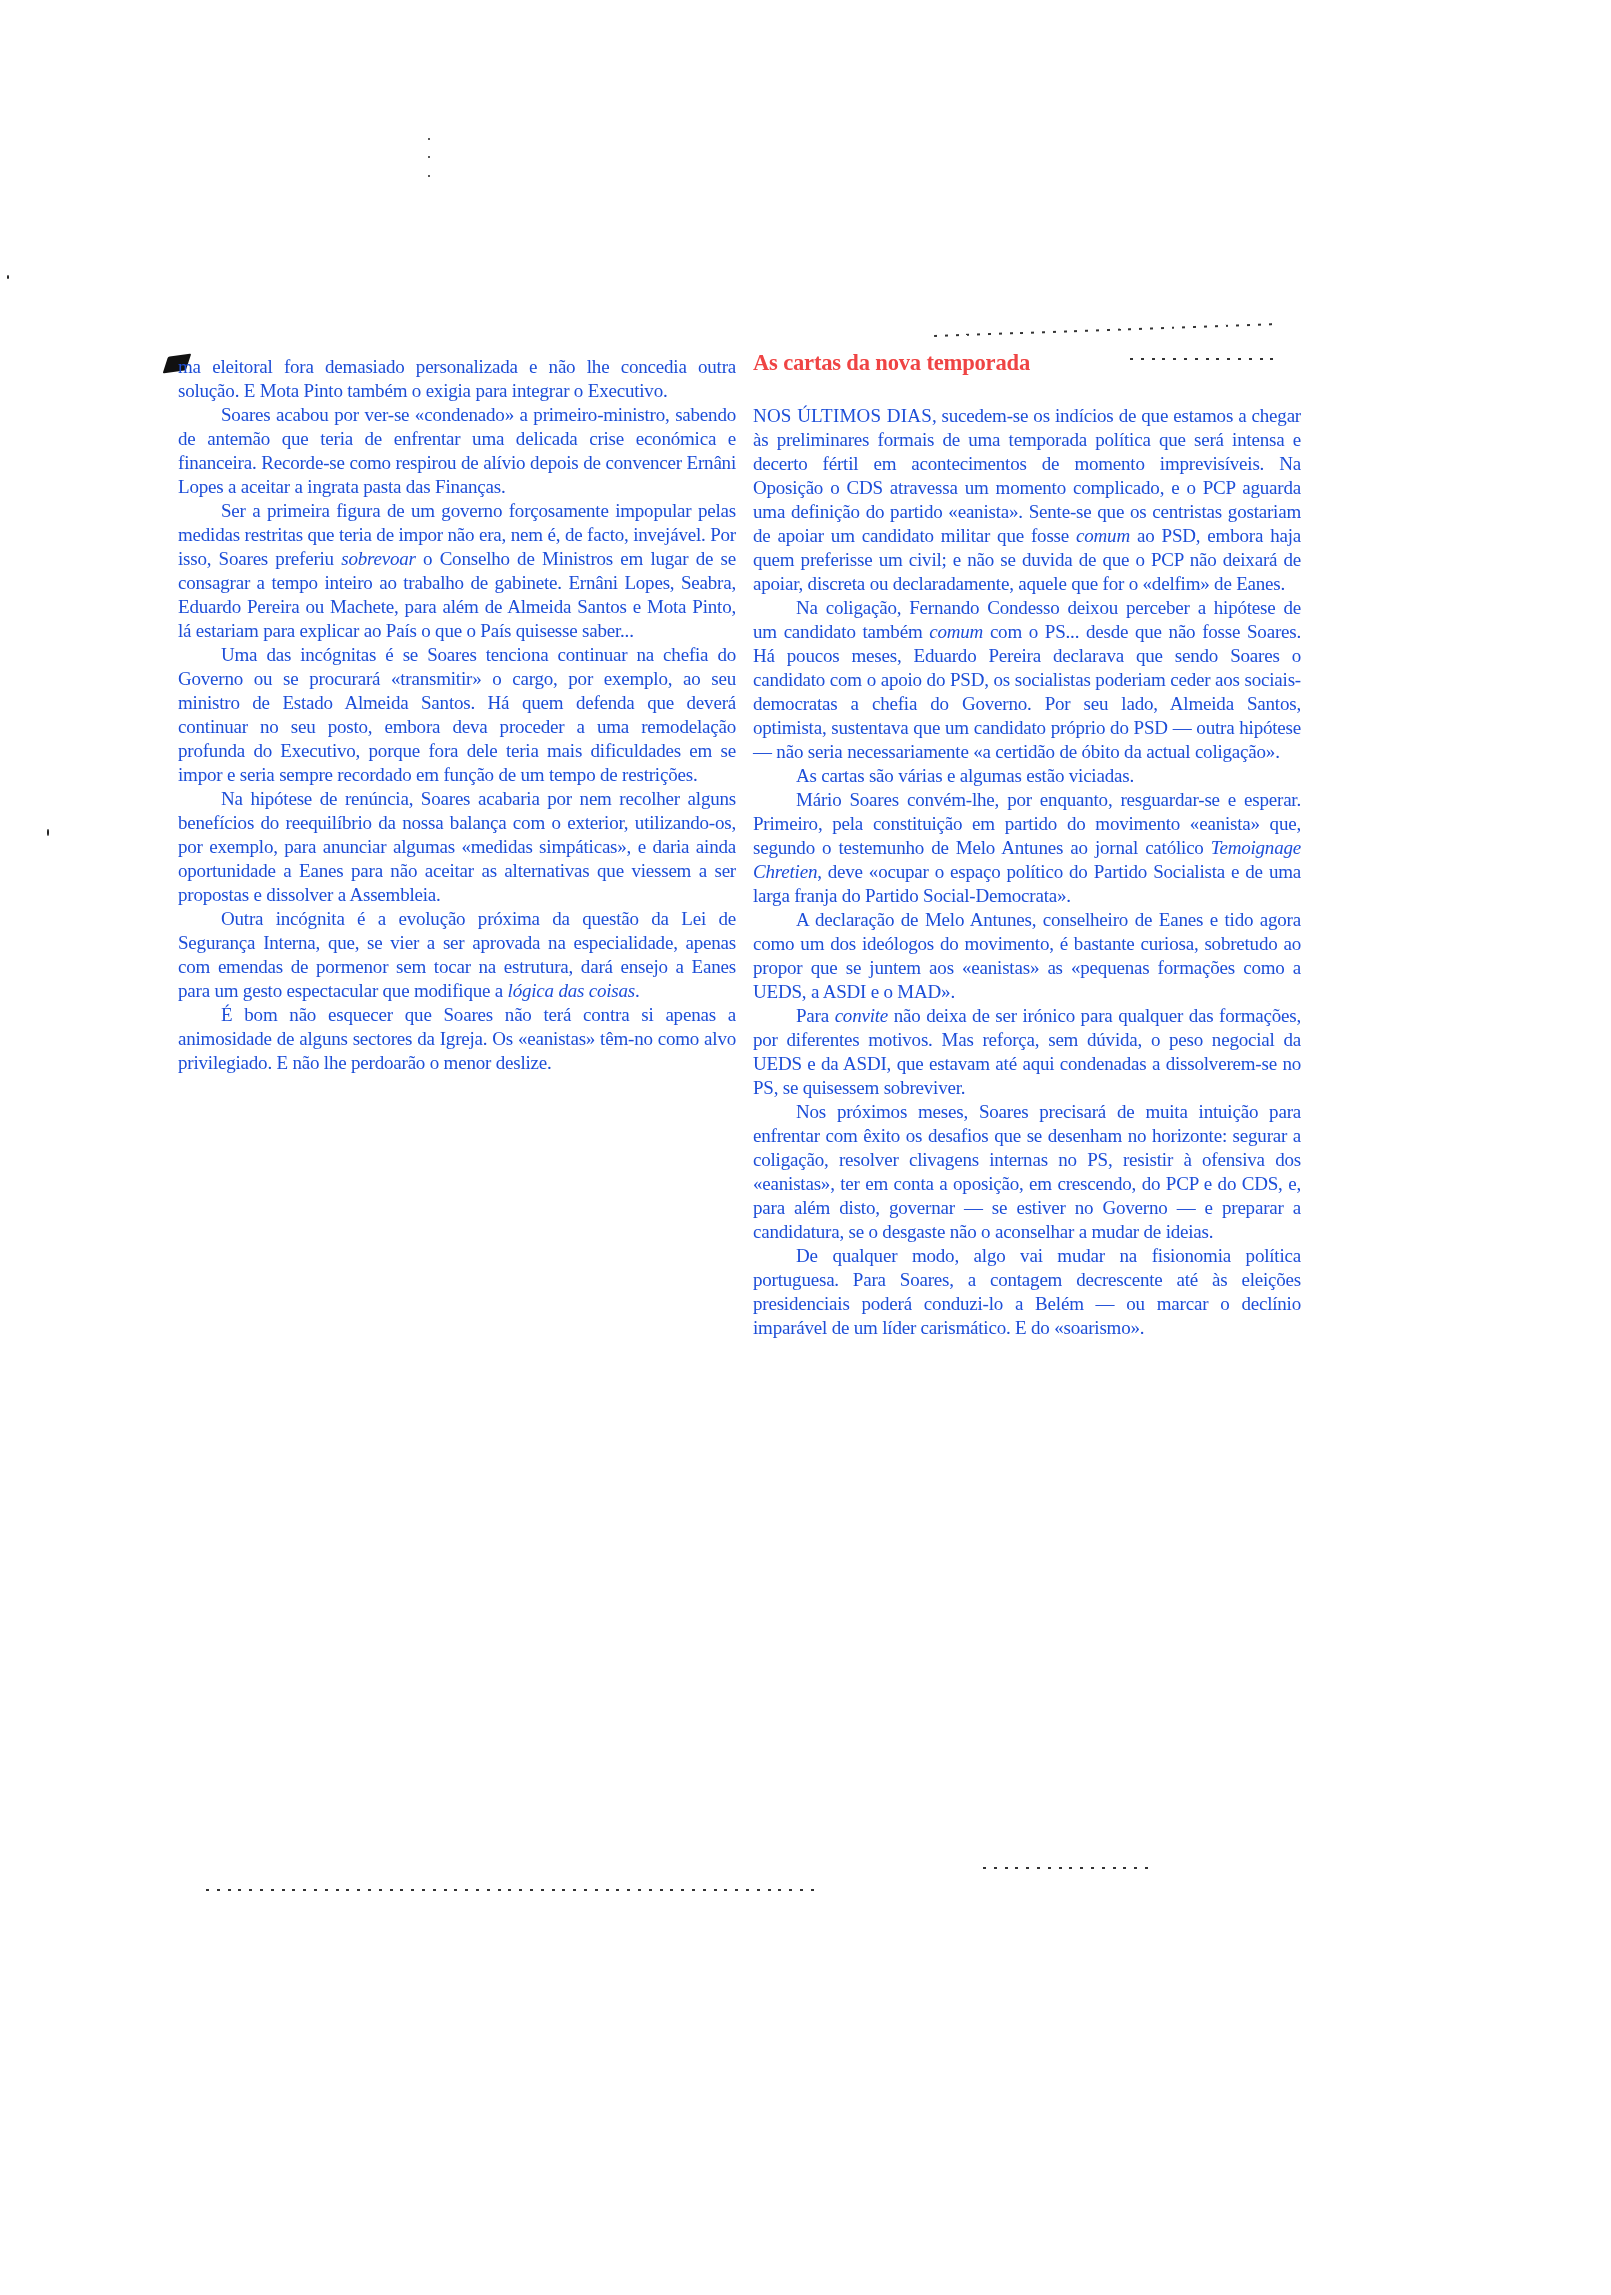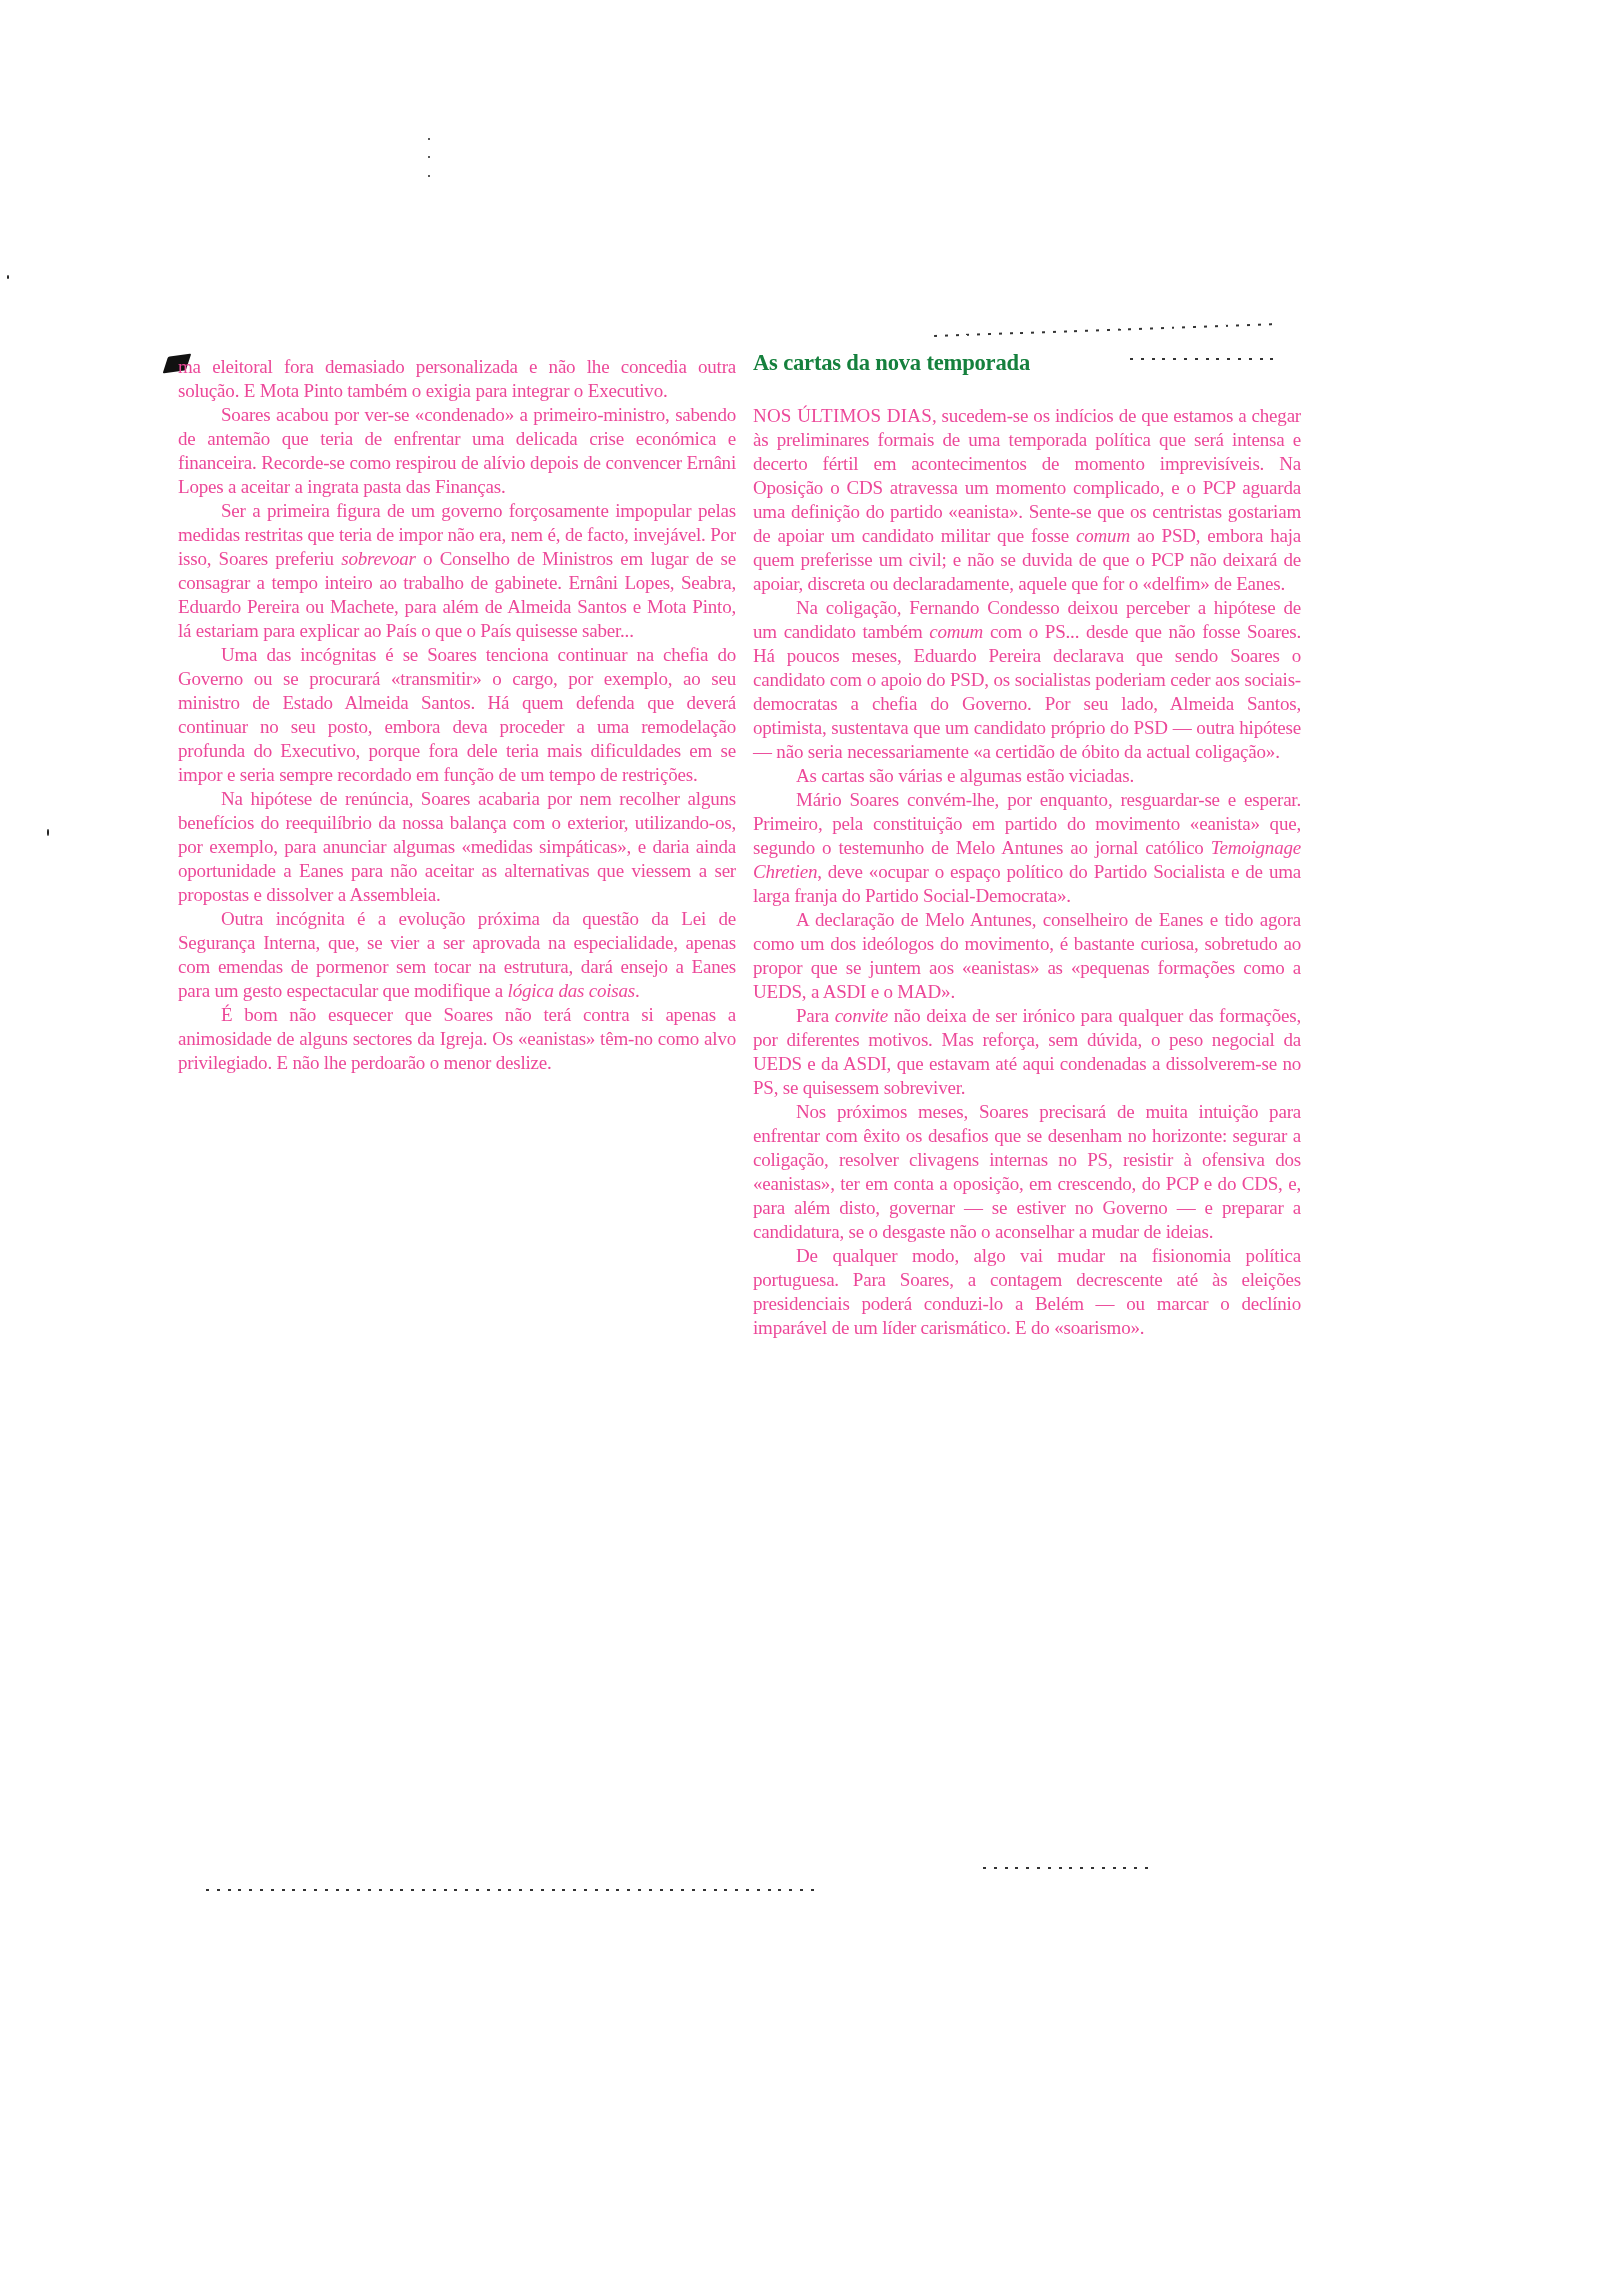--- a/index.html
+++ b/index.html
@@ -1,34 +1,34 @@
 <!DOCTYPE html>
 <html style="font-size:7.9px"><head>
 <meta charset="utf-8">
 <style>
   html, body { margin: 0; padding: 0; background: #ffffff; }
   body { width: 1612px; height: 2295px; position: relative; overflow: hidden; }
   .page { position: absolute; left: 0; top: 0; width: 1612px; height: 2295px; background: #fff; }
   .col {
     position: absolute;
     font-family: "Liberation Serif", "DejaVu Serif", serif;
-    color: #ec4899;
+    color: #1d4ed8;
     font-size: 19px;
     line-height: 24px;
     text-align: justify;
     letter-spacing: -0.2px;
   }
   .col-left { left: 178px; top: 355px; width: 558px; }
   .col-right { left: 753px; top: 404px; width: 548px; }
   .col p { margin: 0; text-indent: 0; }
   .col p.indent { text-indent: 43px; }
   .headline {
     position: absolute; left: 753px; top: 350px;
     font-family: "Liberation Serif", "DejaVu Serif", serif;
-    font-weight: bold; font-size: 22.6px; color: #15803d; letter-spacing: -0.2px;
+    font-weight: bold; font-size: 22.6px; color: #ef4444; letter-spacing: -0.2px;
   }
   .lead-caps { letter-spacing: 0.2px; }
   .drop-mark {
     position: absolute; left: 166px; top: 355px; width: 21.6px; height: 16.7px;
     background: #111; transform: skewX(-25deg) rotate(-8deg); border-radius: 1.5px;
   }
   .speck { position: absolute; background: #222; border-radius: 50%; }
   .dash-line { position: absolute; height: 1.5px; background: repeating-linear-gradient(90deg,#333 0 2.9px,transparent 2.9px 10.8px); }
   em { font-style: italic; }
 </style>

